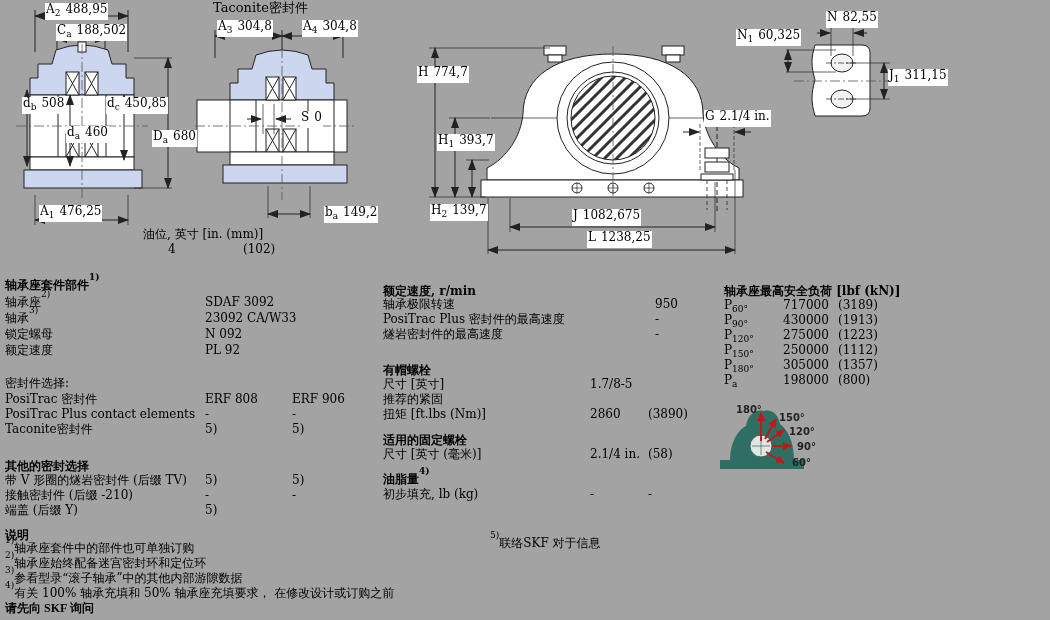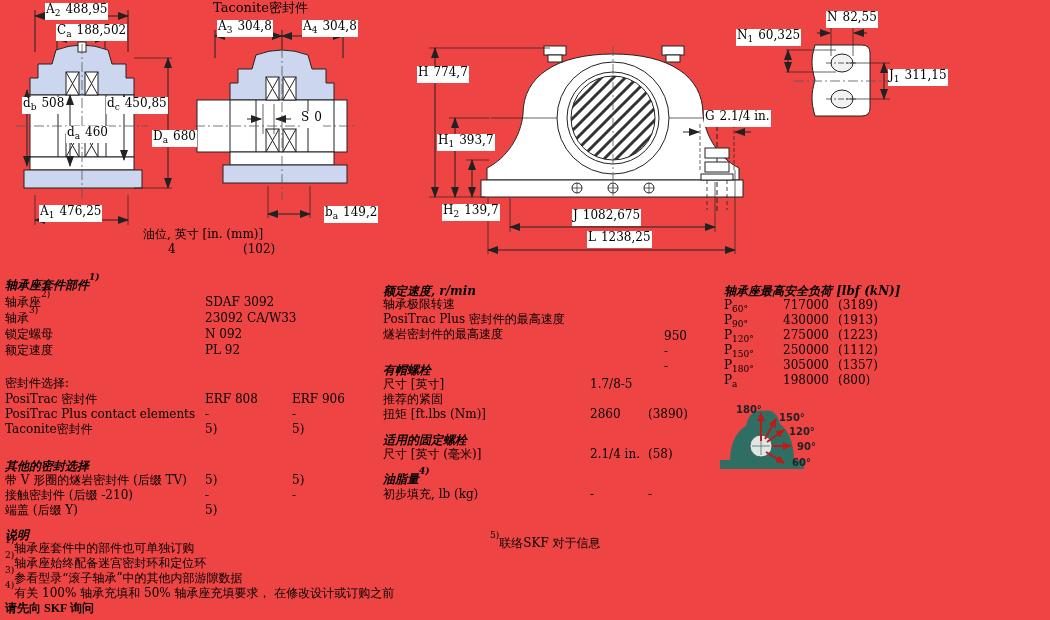--- a/index.html
+++ b/index.html
@@ -1,30 +1,30 @@
 <!DOCTYPE html>
 <html><head>
 <meta charset="utf-8">
 <style>
   html,body{margin:0;padding:0;background:#fff;}
-  .page{position:relative;width:1050px;height:620px;background:#ef4444;overflow:hidden;
+  .page{position:relative;width:1050px;height:620px;background:#a3a3a3;overflow:hidden;
         font-family:"DejaVu Serif","Liberation Serif",serif;color:#000;}
   .page svg{position:absolute;}
   .dim{position:absolute;white-space:nowrap;font-size:12px;line-height:13px;background:#fff;padding:0 1px;}
   .dim sub{font-size:9px;}
   .dv{margin-left:5px;}
   .txt{position:absolute;white-space:nowrap;font-size:12px;line-height:14px;}
   .sec{position:absolute;font-size:12px;}
-  .hd{font-weight:bold;white-space:nowrap;font-style:italic;}
+  .hd{font-weight:bold;white-space:nowrap;}
   .r{position:relative;white-space:nowrap;}
   .h16{height:16px;line-height:16px;}
   .h15{height:15px;line-height:15px;}
   .v1,.v2,.vs{position:absolute;top:0;}
   .lc .v1{left:200px;} .lc .v2{left:287px;}
-  .mc .v1{left:207px;} .mc .v2{left:265px;} .mc .vs{left:281px;margin-top:32px;}
+  .mc .v1{left:207px;} .mc .v2{left:265px;} .mc .vs{left:272px;}
   .rc .v1{left:59px;}  .rc .v2{left:114px;}
   sup{font-size:9px;position:relative;top:-4px;line-height:0;}
   sub{font-size:9px;}
   .b{font-weight:bold;font-family:Liberation Serif, serif;}
   .ang{position:absolute;font-size:10px;font-weight:bold;color:#222;white-space:nowrap;
        font-family:"DejaVu Sans","Liberation Sans",sans-serif;}
 </style>
 </head>
 <body>
 
@@ -244,21 +244,21 @@
   <span class="dim" style="left:302px;top:20px"><span>A</span><sub>4</sub><span class="dv">304,8</span></span>
   <span class="dim" style="left:300px;top:111px"><span>S</span><sub></sub><span class="dv">0</span></span>
   <span class="dim" style="left:324px;top:206px"><span>b</span><sub>a</sub><span class="dv">149,2</span></span>
 
   <span class="txt" style="left:143px;top:227px">油位, 英寸 [in. (mm)]</span>
   <span class="txt" style="left:168px;top:242px">4</span>
   <span class="txt" style="left:243px;top:242px">(102)</span>
 
   <span class="dim" style="left:417px;top:66px"><span>H</span><sub></sub><span class="dv">774,7</span></span>
   <span class="dim" style="left:437px;top:134px"><span>H</span><sub>1</sub><span class="dv">393,7</span></span>
-  <span class="dim" style="left:442px;top:204px"><span>H</span><sub>2</sub><span class="dv">139,7</span></span>
+  <span class="dim" style="left:430px;top:204px"><span>H</span><sub>2</sub><span class="dv">139,7</span></span>
   <span class="dim" style="left:704px;top:110px"><span>G</span><sub></sub><span class="dv">2.1/4 in.</span></span>
   <span class="dim" style="left:572px;top:209px"><span>J</span><sub></sub><span class="dv">1082,675</span></span>
   <span class="dim" style="left:587px;top:231px"><span>L</span><sub></sub><span class="dv">1238,25</span></span>
 
   <span class="dim" style="left:826px;top:11px"><span>N</span><sub></sub><span class="dv">82,55</span></span>
   <span class="dim" style="left:736px;top:29px"><span>N</span><sub>1</sub><span class="dv">60,325</span></span>
   <span class="dim" style="left:888px;top:69px"><span>J</span><sub>1</sub><span class="dv">311,15</span></span>
 
   <div class="sec lc" style="left:5px;top:277px;width:375px">
     <div class="hd" style="height:17px"><span>轴承座套件部件</span><sup>1)</sup></div>

